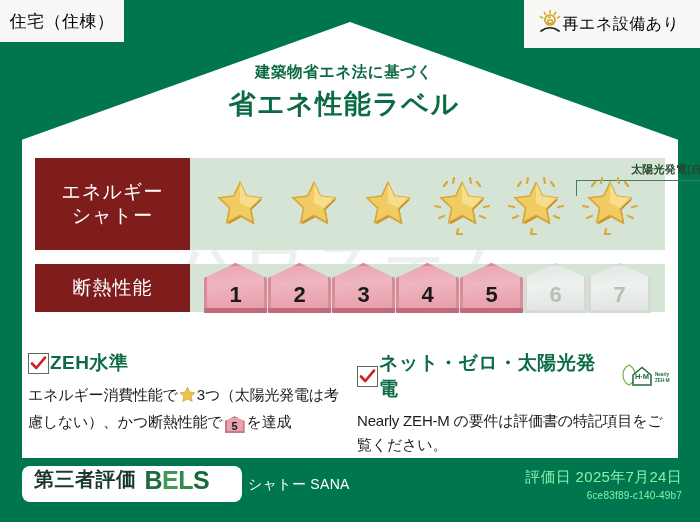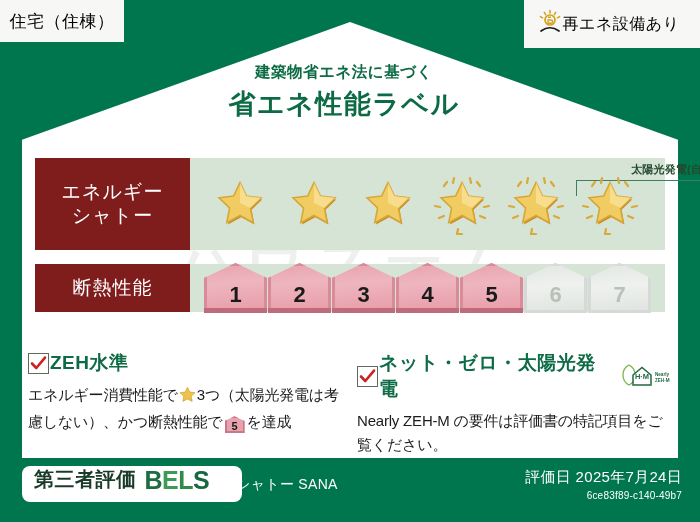--- a/index.html
+++ b/index.html
@@ -280,32 +280,32 @@
     letter-spacing: -.5px;
     font-family: "Liberation Sans", sans-serif;
   }
   .bels .b1 { color: #1f6b42; }
   .bels .b2 { color: #3f9a57; }
   .bels .b3 { color: #2f8a4c; }
   .bels .b4 { color: #17683f; }
 
   .footer-prop {
     position: absolute;
-    left: 236px;
+    left: 248px;
     top: 476px;
     font-size: 14px;
     color: #ffffff;
     letter-spacing: .3px;
   }
   .footer-right {
     position: absolute;
     right: 18px;
     top: 468px;
     text-align: right;
-    color: #ffffff;
+    color: #86efac;
   }
   .footer-date { font-size: 15px; letter-spacing: .3px; }
   .footer-id   { font-size: 10px; margin-top: 3px; letter-spacing: .2px; }
 </style>
 </head>
 <body>
 
 <div id="label-root">
 
   <div class="house-body"></div>

